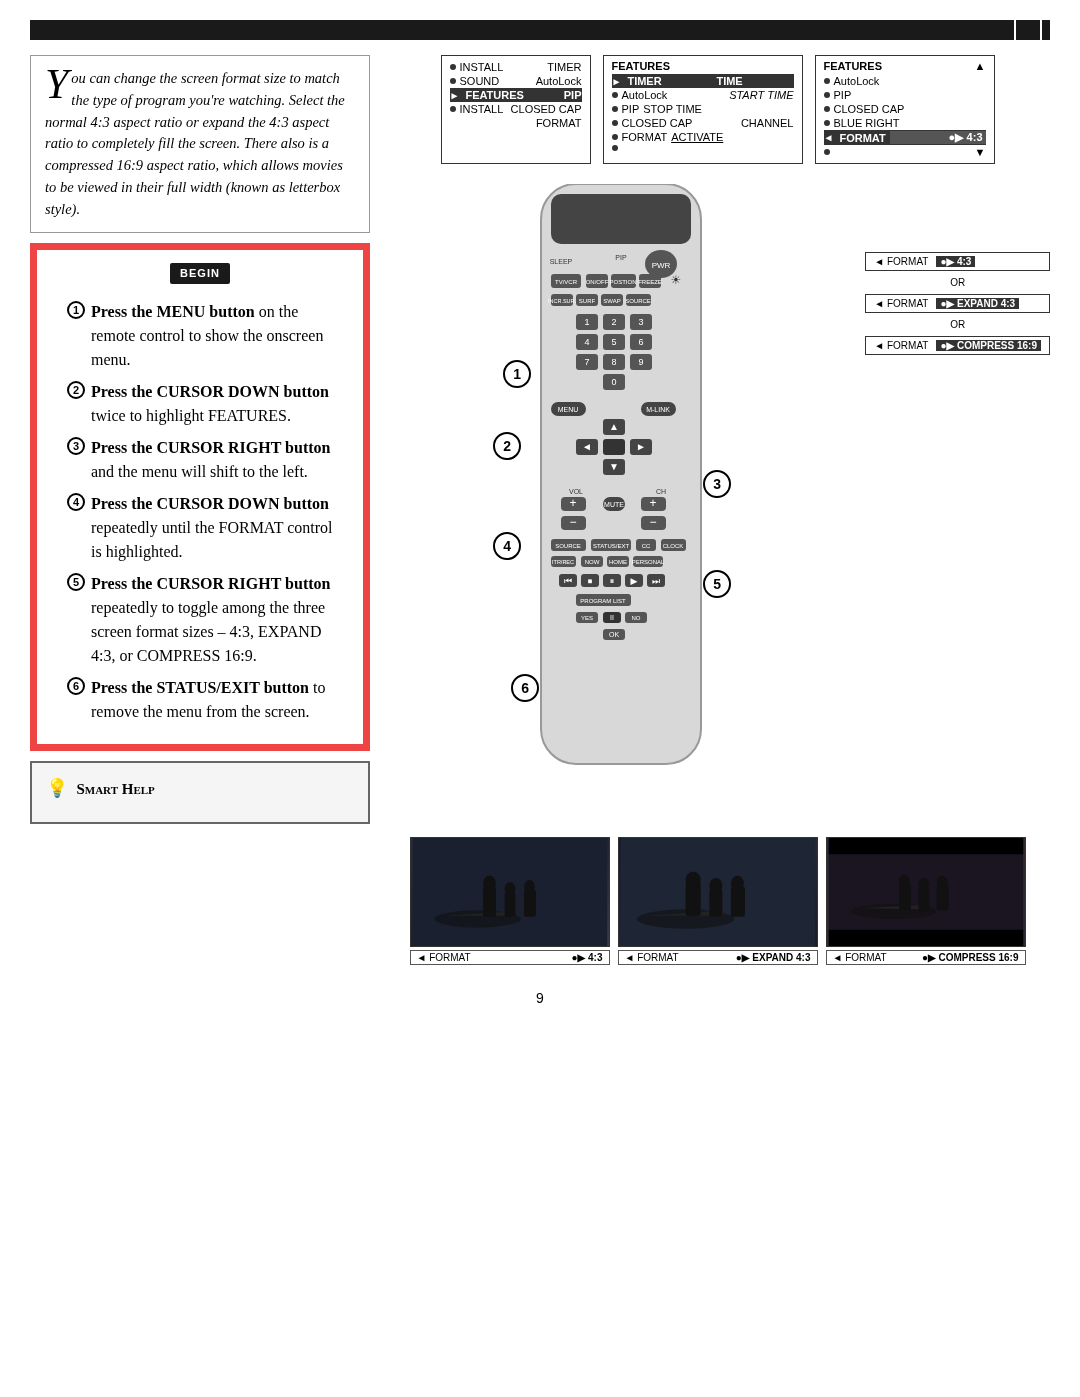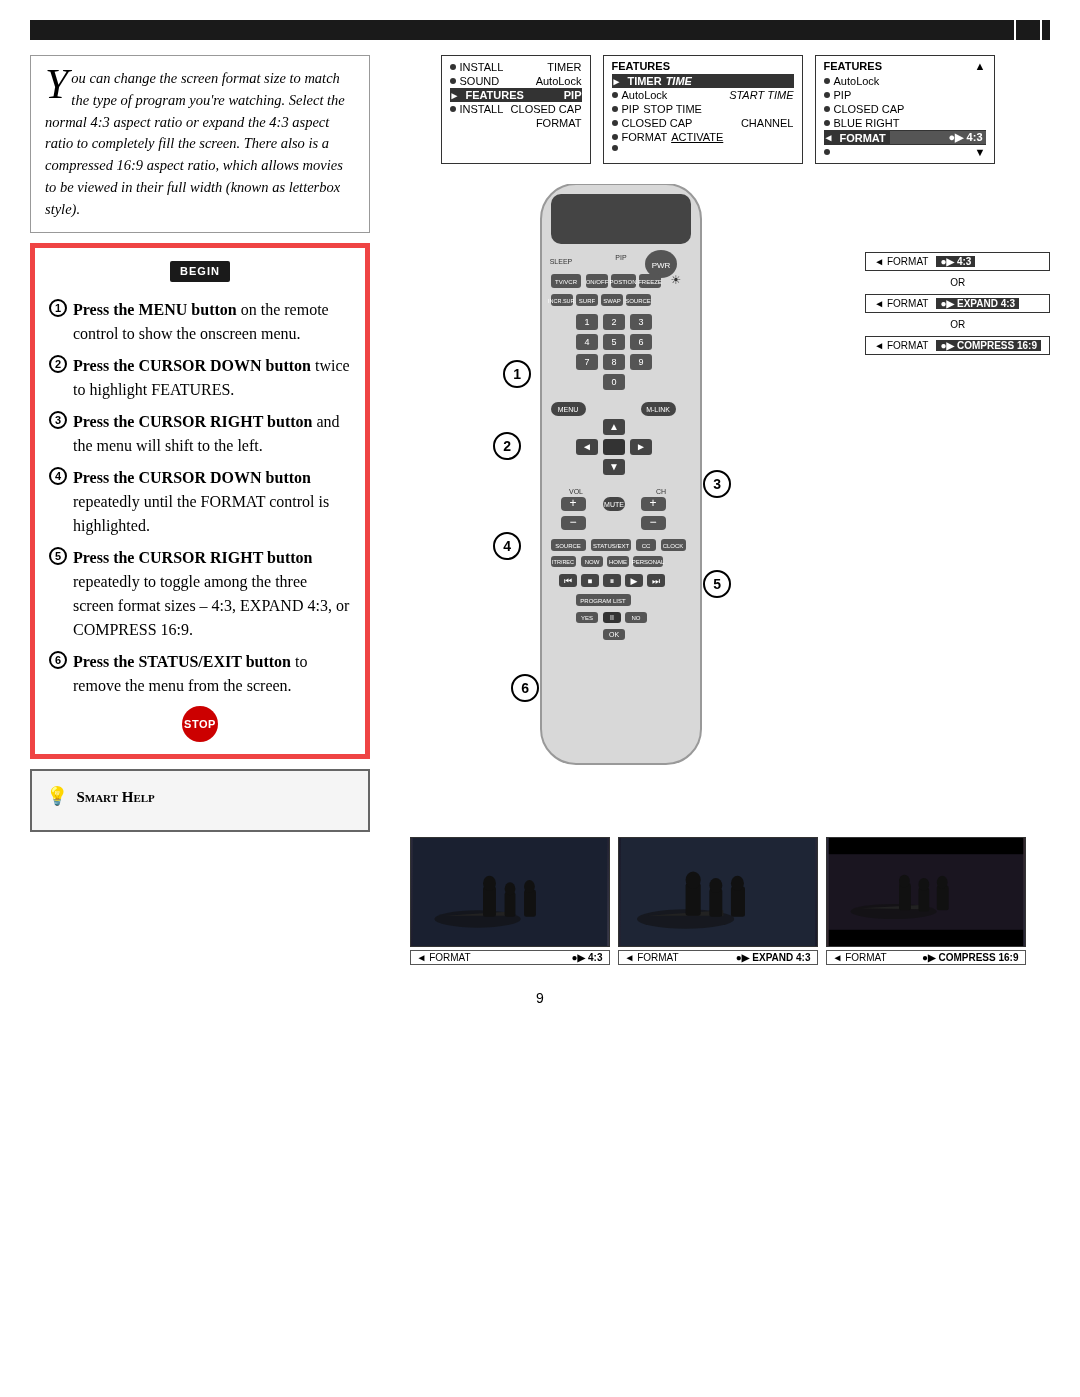--- a/index.html
+++ b/index.html
@@ -71,22 +71,22 @@
     .intro-box .drop-cap {
       float: left;
       font-size: 42px;
       line-height: 0.8;
       margin-right: 3px;
       font-style: italic;
       font-family: Times New Roman, serif;
     }
 
     .steps-box {
-      border: 5px solid #ef4444;
-      padding: 12px 14px;
+      border: 7px solid #ef4444;
+      padding: 12px 30px;
       font-size: 14px;
       line-height: 1.55;
     }
 
     .begin-badge {
       display: inline-block;
       background: #1a1a1a;
       color: #fff;
       font-size: 11px;
       font-family: Arial, sans-serif;
@@ -352,23 +352,20 @@
       </div>
 
       <div class="step">
         <span class="step-num-circle">6</span>
         <span class="step-text">
           <b>Press the STATUS/EXIT button</b>
           <span> to remove the menu from the screen.</span>
         </span>
       </div>
 
-      <div class="stop-badge">
-        <div class="stop-circle">STOP</div>
-      </div>
     </div>
 
     <div class="smart-help-box">
       <div class="smart-help-title">
         <span class="lightbulb-icon">💡</span>
         <span style="font-variant: small-caps; font-weight:bold;">
           <span>Smart Help</span>
         </span>
       </div>
     </div>
@@ -405,21 +402,21 @@
           <span></span>
           <span style="flex:1; text-align:right;">FORMAT</span>
         </div>
       </div>
 
       <div class="menu-box" style="min-width:200px;">
         <div style="font-weight:bold; font-family:Arial,sans-serif; font-size:11px; margin-bottom:2px;">FEATURES</div>
         <div class="menu-row highlighted">
           <span class="menu-arrow">►</span>
           <span>TIMER</span>
-          <span style="flex:1; text-align:left;font-style:italic;">TIME</span>
+          <span style="flex:1; text-align:center;">TIME</span>
         </div>
         <div class="menu-row">
           <span class="menu-dot"></span>
           <span>AutoLock</span>
           <span style="flex:1; text-align:right;font-style:italic;">START TIME</span>
         </div>
         <div class="menu-row">
           <span class="menu-dot"></span>
           <span>PIP</span>
           <span style="flex:1; ">STOP TIME</span>

